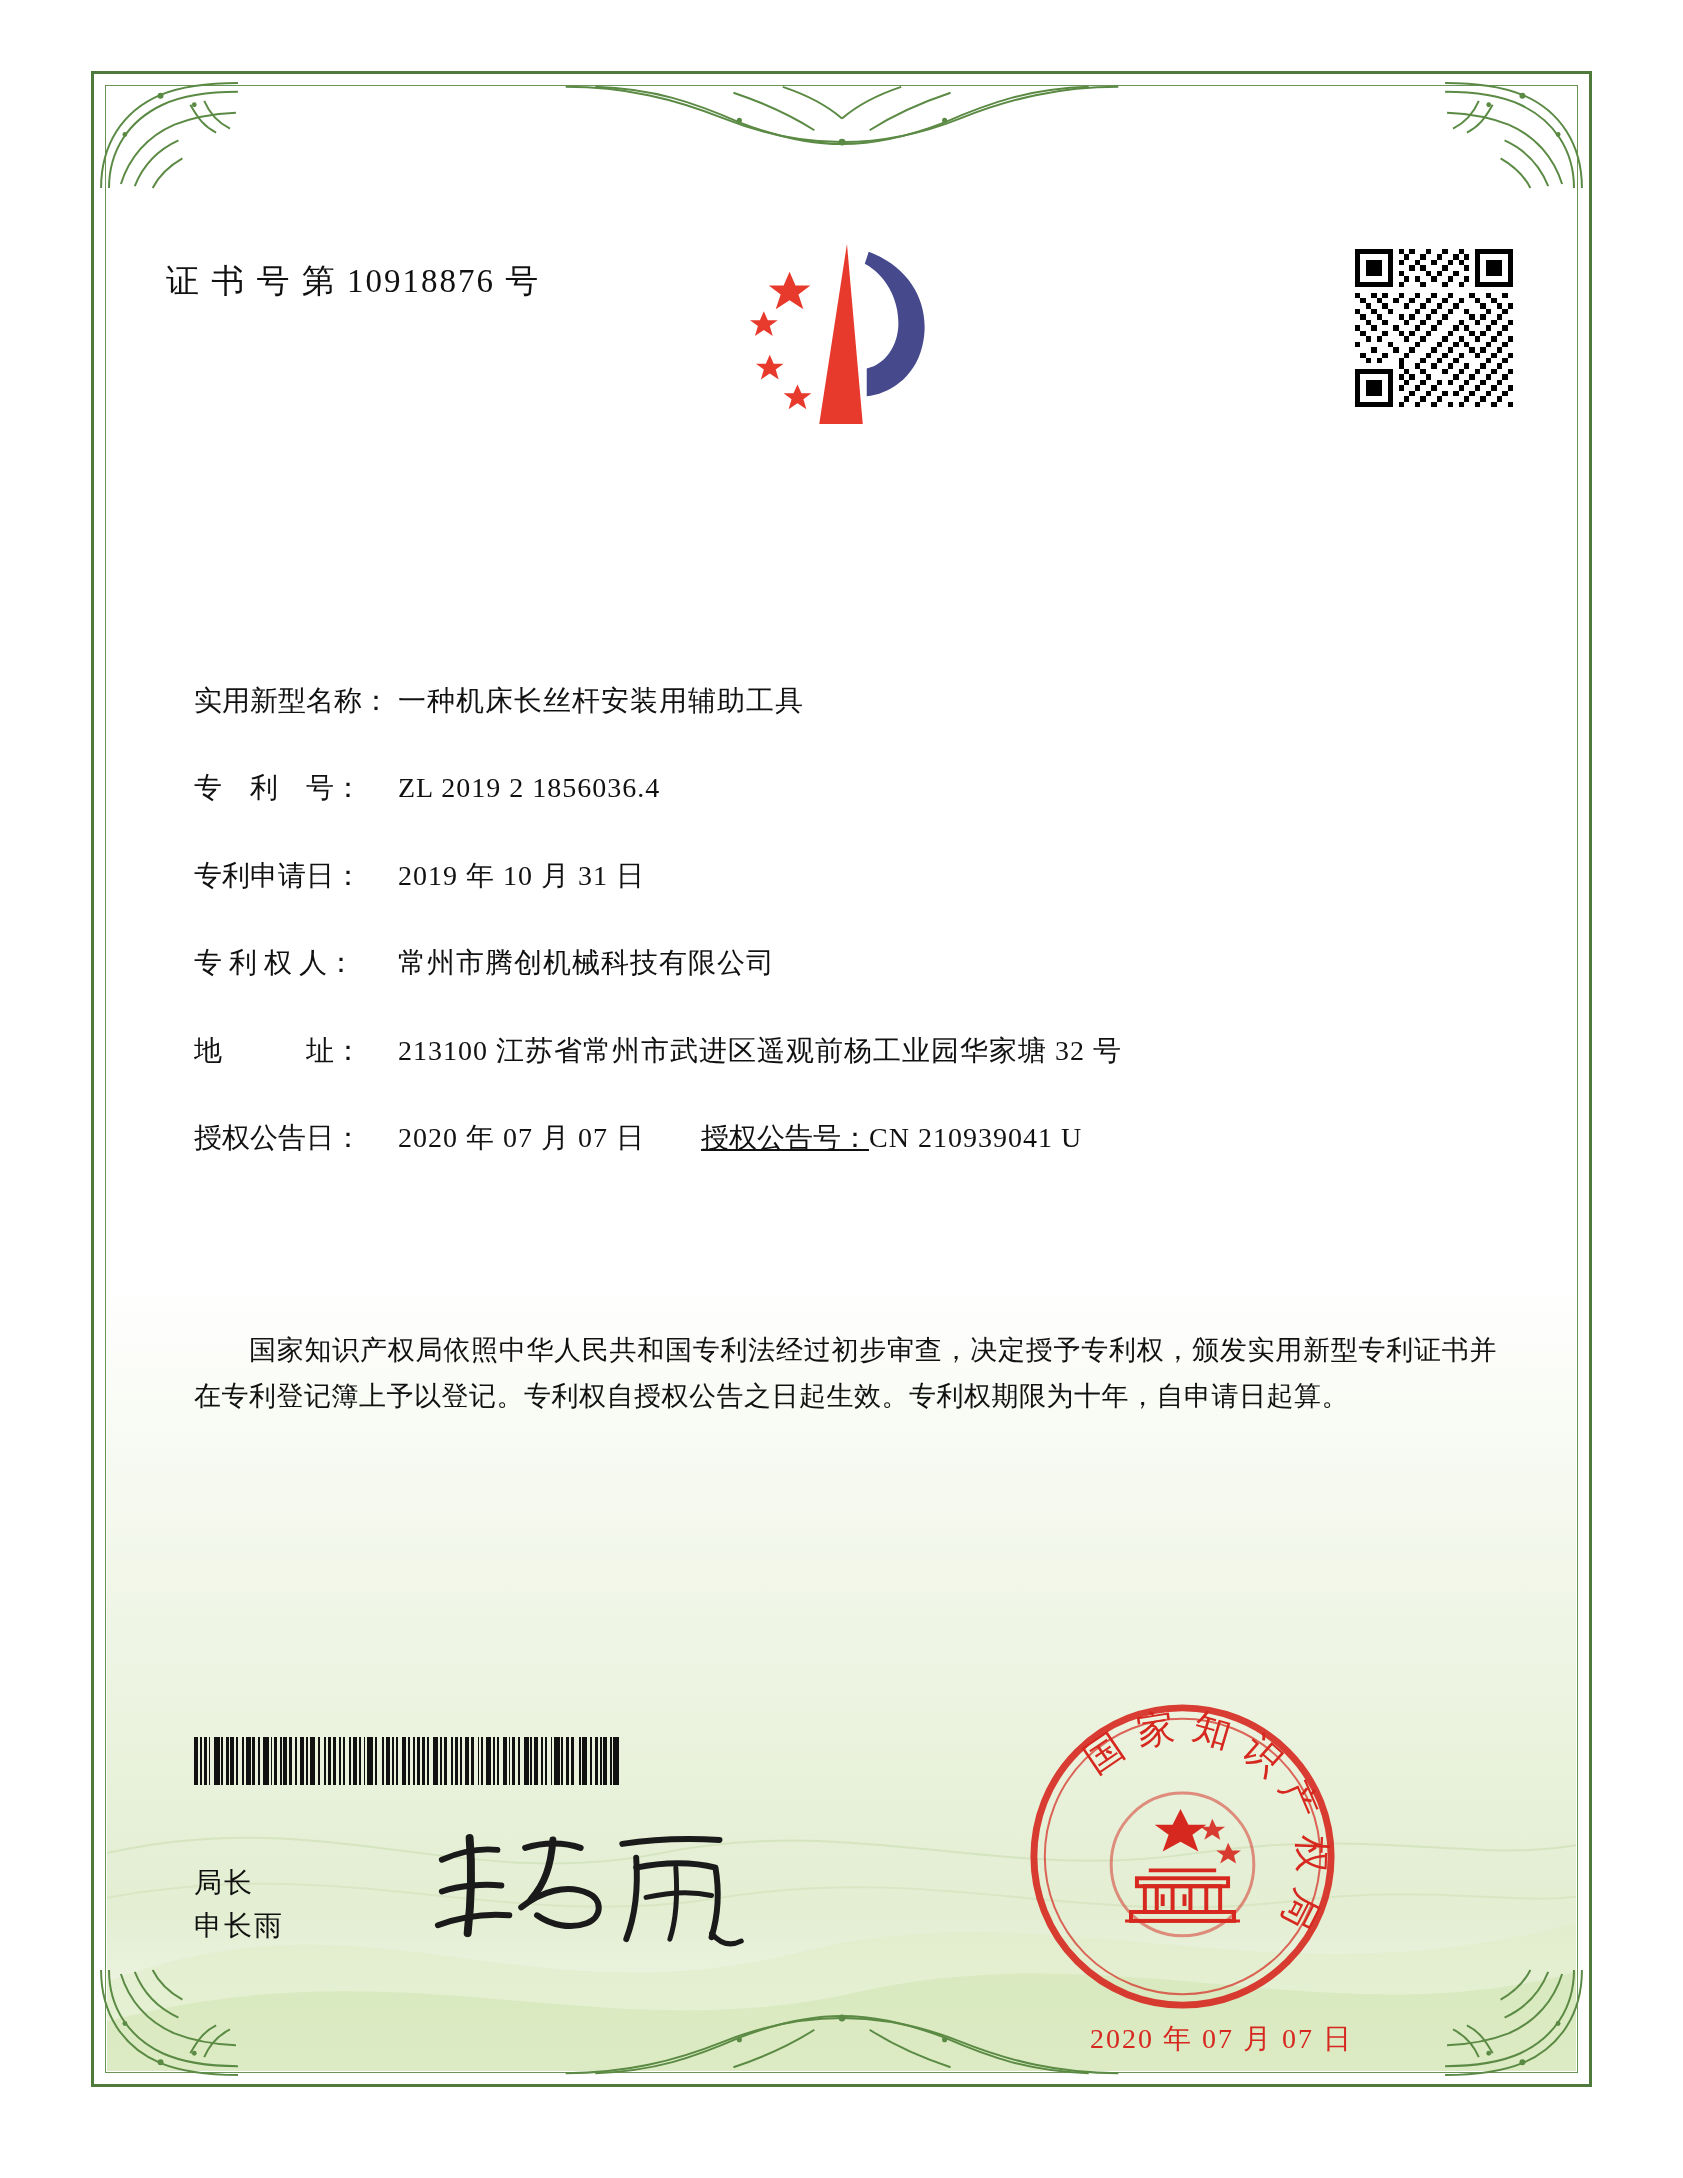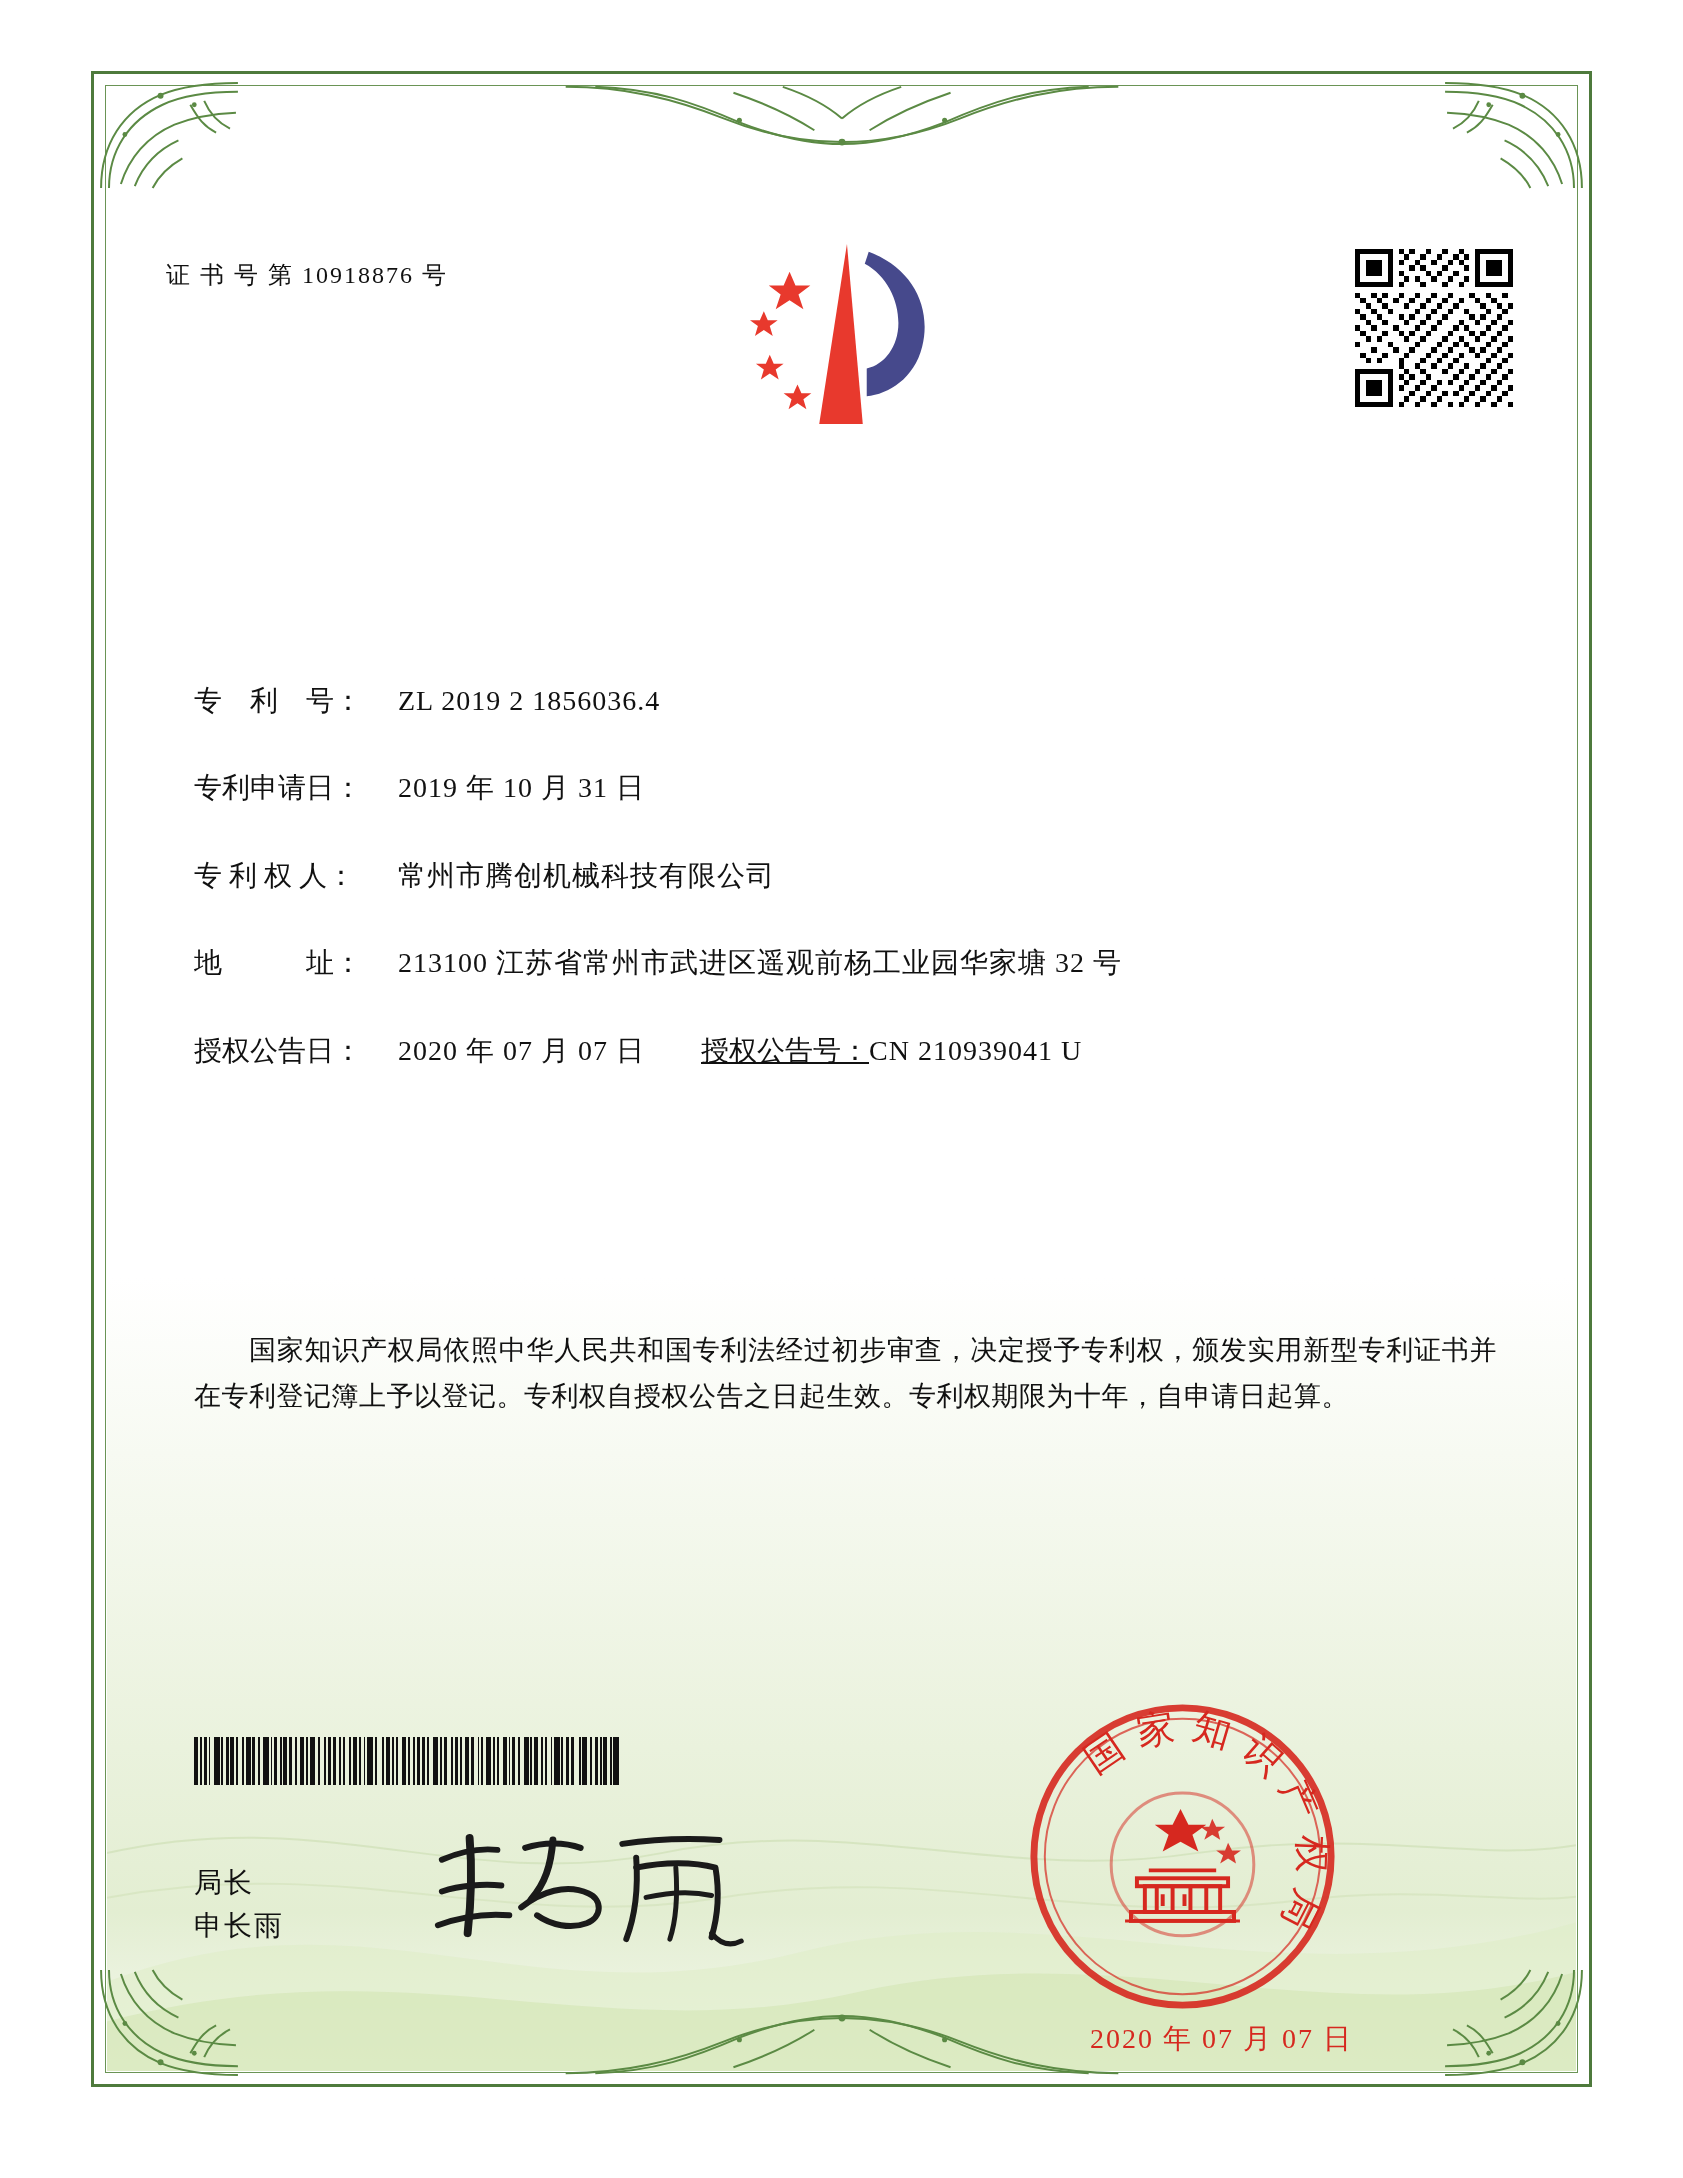--- a/index.html
+++ b/index.html
@@ -97,21 +97,21 @@
     width: 554px;
     height: 75px;
     pointer-events: none;
   }
 
   
   .cert-no {
     position: absolute;
     left: 166px;
     top: 259px;
-    font-size: 24px;
+    font-size: 33px;
     letter-spacing: 2px;
     white-space: nowrap;
   }
 
   .emblem {
     position: absolute;
     left: 50%;
     top: 238px;
     transform: translateX(-50%);
     width: 228px;
@@ -613,20 +613,24 @@
           <rect x="22" y="28" width="1" height="1"></rect>
           <rect x="25" y="28" width="1" height="1"></rect>
           <rect x="28" y="28" width="1" height="1"></rect>
       </g>
     </svg>
   </div>
 
 
   <div class="fields">
     <div class="field-row">
+      <span class="field-label">实用新型名称：</span>
+      <span class="field-value">一种机床长丝杆安装用辅助工具</span>
+    </div>
+    <div class="field-row">
       <span class="field-label">专　利　号：</span>
       <span class="field-value">ZL 2019 2 1856036.4</span>
     </div>
     <div class="field-row">
       <span class="field-label">专利申请日：</span>
       <span class="field-value">2019 年 10 月 31 日</span>
     </div>
     <div class="field-row">
       <span class="field-label">专 利 权 人：</span>
       <span class="field-value">常州市腾创机械科技有限公司</span>

